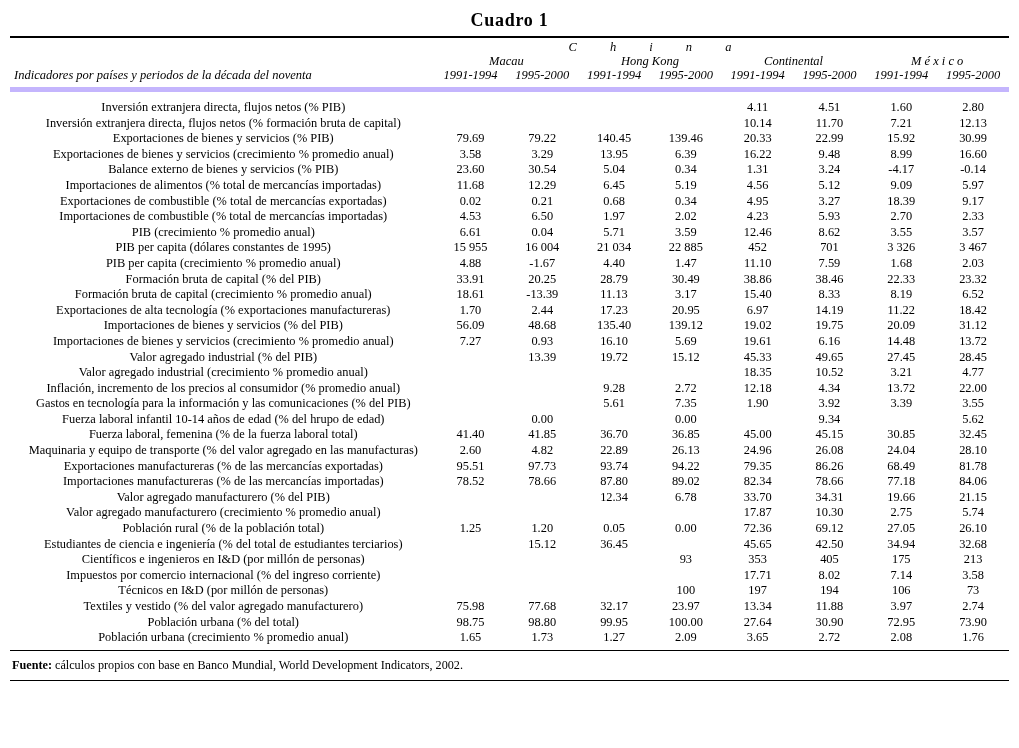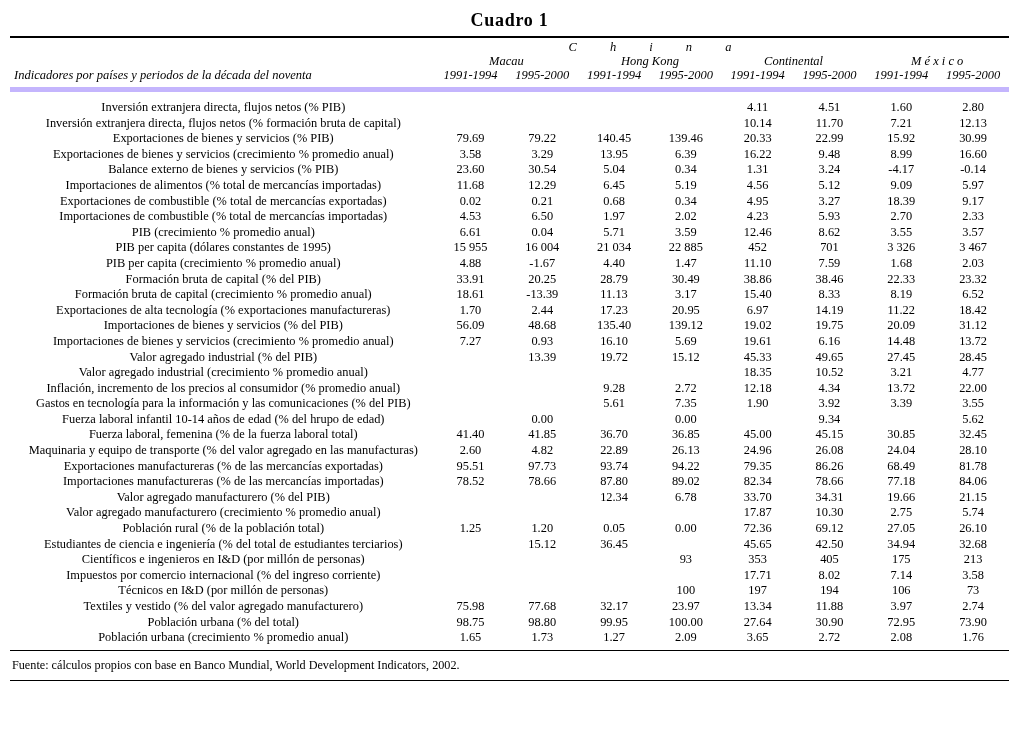--- a/index.html
+++ b/index.html
@@ -33,21 +33,21 @@
   }
   tbody td.label { text-align: center; padding-left: 4px; }
   tbody td.num { text-align: center; }
   tbody tr:first-child td { padding-top: 9px; }
   tbody tr:last-child td { padding-bottom: 5px; }
 
   .footer-area { margin-top: 0; }
   .source-note {
     font-size: 12.2px; padding: 7px 2px 8px 2px; line-height: 14px;
   }
-  .source-note .src-label { font-weight: normal; text-align: right; }
+  .source-note .src-label { font-weight: bold; text-align: right; }
 </style>
 </head>
 <body>
 
 <div class="page">
 
   <div class="title-block">
     <div class="title-line">Cuadro 1</div>
   </div>
 

